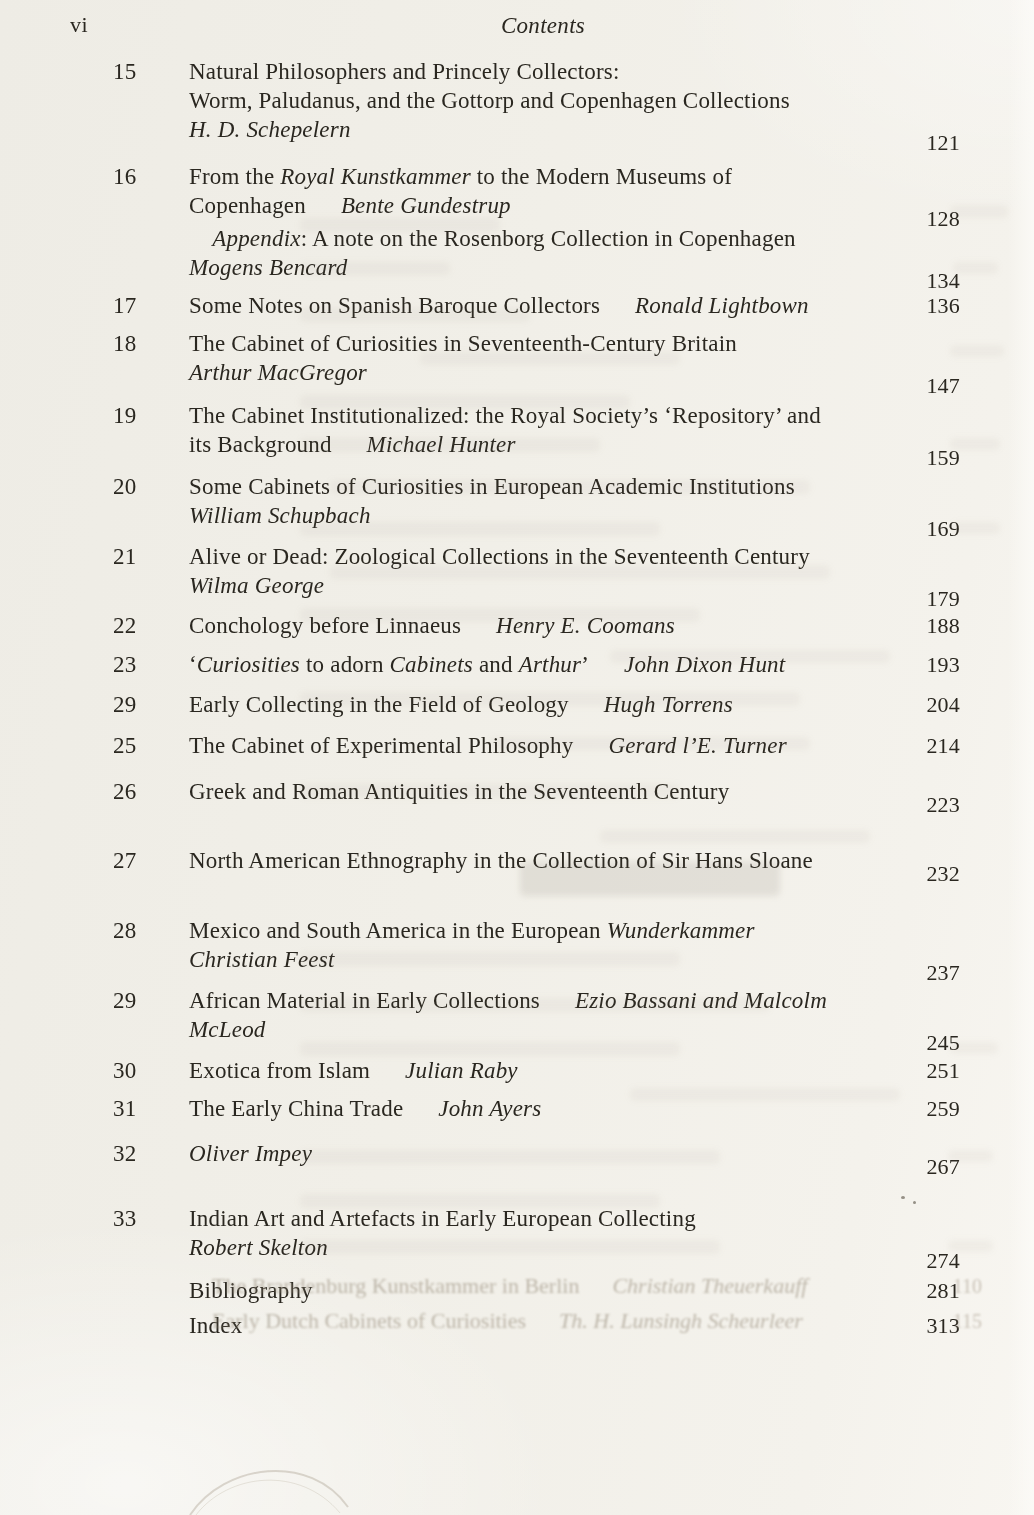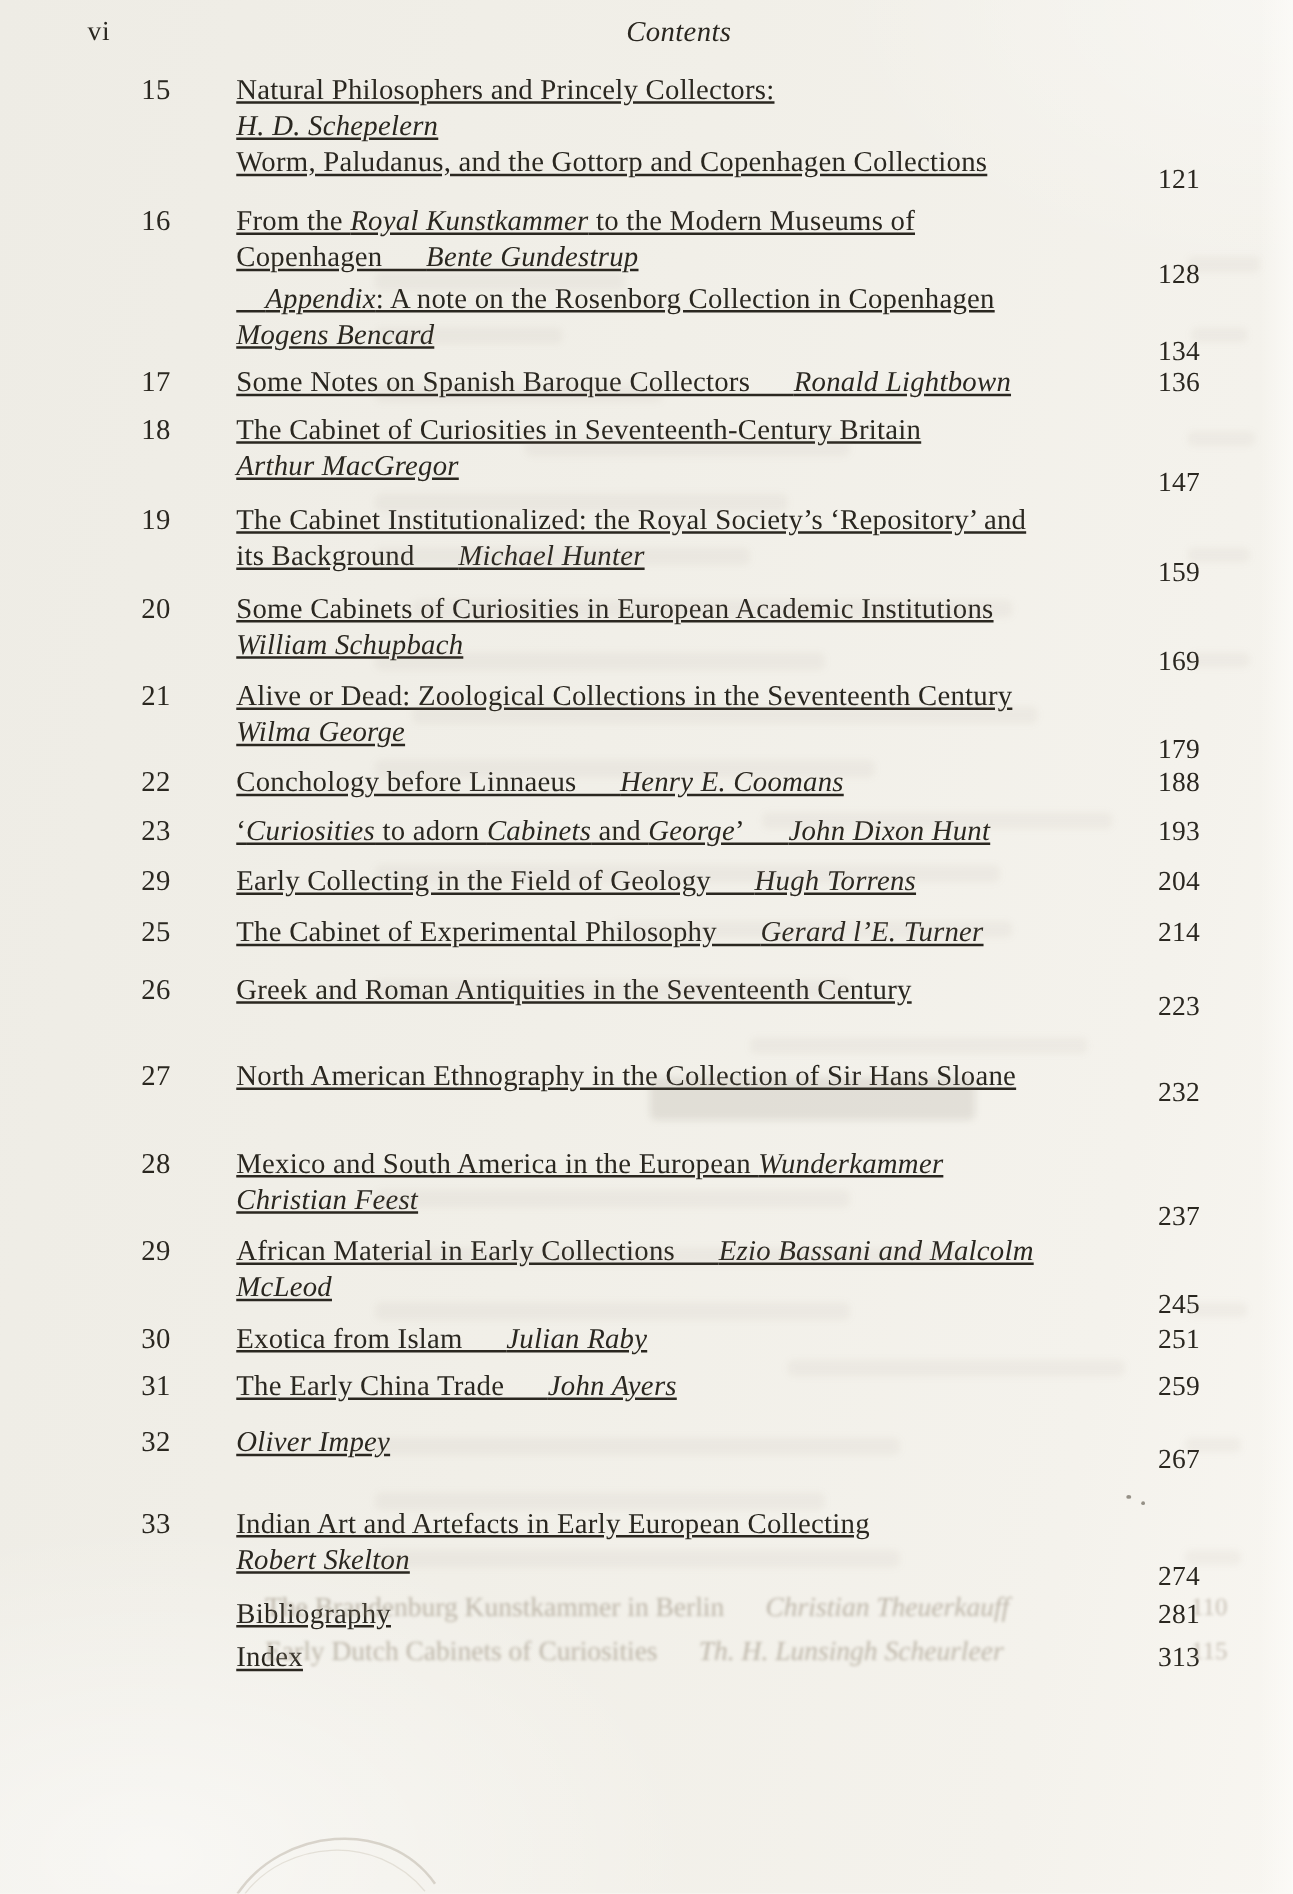--- a/index.html
+++ b/index.html
@@ -27,21 +27,21 @@
     font-style:italic;font-size:23px;letter-spacing:.3px;
   }
   .toc{
     position:absolute;left:113px;right:74px;top:0;bottom:0;
   }
   .entry{
     position:absolute;left:0;right:0;display:flex;align-items:flex-start;
     font-size:23px;line-height:29px;letter-spacing:.2px;gap:19px;
   }
   .entry .num{flex:none;width:57px;white-space:pre;}
-  .entry .body{flex:1;white-space:pre;text-decoration:underline;}
+  .entry .body{flex:1;white-space:pre;}
   .entry .body .line{white-space:pre;}
   .entry .pg{flex:none;align-self:flex-end;font-size:22px;margin-left:10px;}
   .entry.multi .pg{position:relative;top:13px;}
   
   .entry:nth-child(1){top:57px}   .entry:nth-child(2){top:162px}
   .entry:nth-child(3){top:224px}  .entry:nth-child(4){top:291px}
   .entry:nth-child(5){top:329px}  .entry:nth-child(6){top:401px}
   .entry:nth-child(7){top:472px}  .entry:nth-child(8){top:542px}
   .entry:nth-child(9){top:611px}  .entry:nth-child(10){top:650px}
   .entry:nth-child(11){top:690px} .entry:nth-child(12){top:731px}
@@ -73,21 +73,21 @@
 <body>
 
 <div class="page-edge"></div>
 
 <div class="folio">vi</div>
 <div class="contents-heading">Contents</div>
 
 <div class="toc">
     <div class="entry multi">
       <div class="num">15</div>
-      <div class="body"><div class="line">Natural Philosophers and Princely Collectors:</div><div class="line"><i>H. D. Schepelern</i></div><div class="line">Worm, Paludanus, and the Gottorp and Copenhagen Collections</div></div>
+      <div class="body"><div class="line">Natural Philosophers and Princely Collectors:</div><div class="line">Worm, Paludanus, and the Gottorp and Copenhagen Collections</div><div class="line"><i>H. D. Schepelern</i></div></div>
       <div class="pg">121</div>
     </div>
     <div class="entry multi">
       <div class="num">16</div>
       <div class="body"><div class="line">From the <i>Royal Kunstkammer</i> to the Modern Museums of</div><div class="line">Copenhagen  <i>Bente Gundestrup</i></div></div>
       <div class="pg">128</div>
     </div>
     <div class="entry multi">
       <div class="num"></div>
       <div class="body"><div class="line"> <i>Appendix</i>: A note on the Rosenborg Collection in Copenhagen</div><div class="line"><i>Mogens Bencard</i></div></div>
@@ -118,21 +118,21 @@
       <div class="body"><div class="line">Alive or Dead: Zoological Collections in the Seventeenth Century</div><div class="line"><i>Wilma George</i></div></div>
       <div class="pg">179</div>
     </div>
     <div class="entry">
       <div class="num">22</div>
       <div class="body"><div class="line">Conchology before Linnaeus  <i>Henry E. Coomans</i></div></div>
       <div class="pg">188</div>
     </div>
     <div class="entry">
       <div class="num">23</div>
-      <div class="body"><div class="line">‘<i>Curiosities</i> to adorn <i>Cabinets</i> and <i>George</i>’  <i>John Dixon Hunt</i></div></div>
+      <div class="body"><div class="line">‘<i>Curiosities</i> to adorn <i>Cabinets</i> and <i>Arthur</i>’  <i>John Dixon Hunt</i></div></div>
       <div class="pg">193</div>
     </div>
     <div class="entry">
       <div class="num">29</div>
       <div class="body"><div class="line">Early Collecting in the Field of Geology  <i>Hugh Torrens</i></div></div>
       <div class="pg">204</div>
     </div>
     <div class="entry">
       <div class="num">25</div>
       <div class="body"><div class="line">The Cabinet of Experimental Philosophy  <i>Gerard l’E. Turner</i></div></div>

